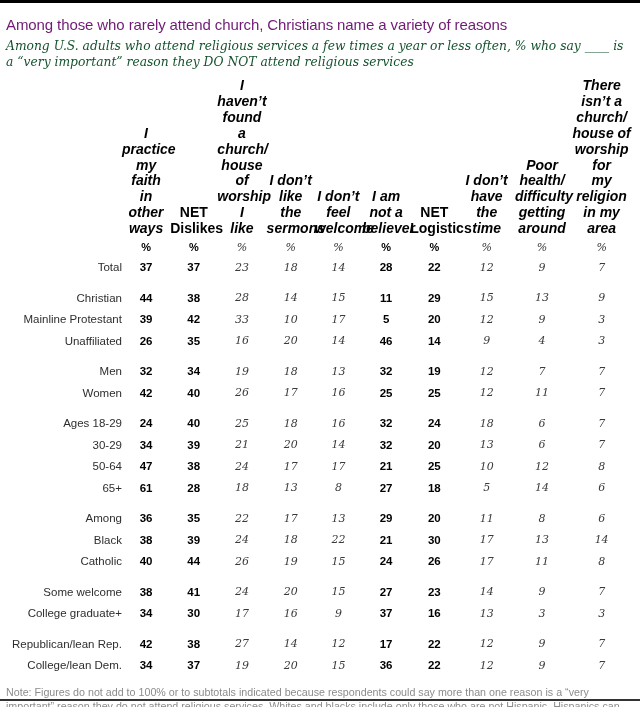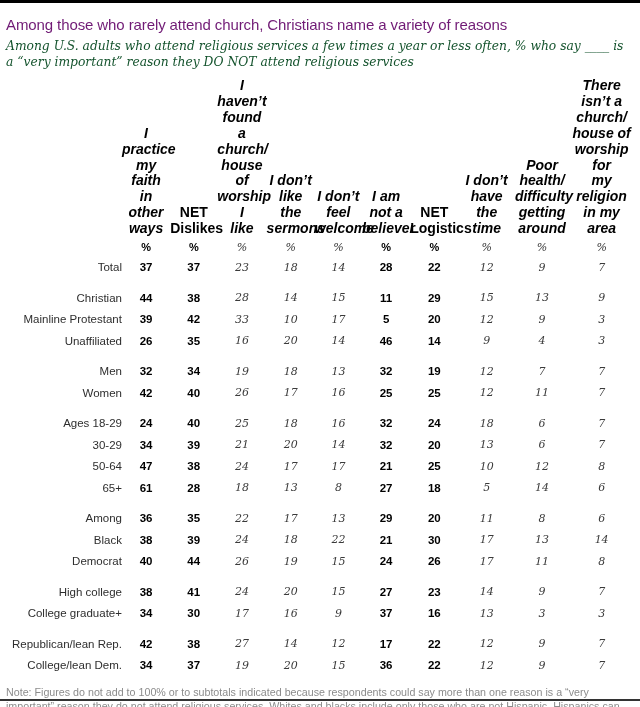--- a/index.html
+++ b/index.html
@@ -312,37 +312,37 @@
           <td class="cell italic">24</td>
           <td class="cell italic">18</td>
           <td class="cell italic">22</td>
           <td class="cell bold">21</td>
           <td class="cell bold">30</td>
           <td class="cell italic">17</td>
           <td class="cell italic">13</td>
           <td class="cell italic">14</td>
         </tr>
         <tr>
-          <td class="rowlabel">Democrat</td>
+          <td class="rowlabel">Catholic</td>
           <td class="cell bold">40</td>
           <td class="cell bold">44</td>
           <td class="cell italic">26</td>
           <td class="cell italic">19</td>
           <td class="cell italic">15</td>
           <td class="cell bold">24</td>
           <td class="cell bold">26</td>
           <td class="cell italic">17</td>
           <td class="cell italic">11</td>
           <td class="cell italic">8</td>
         </tr>
         <tr class="spacer">
           <td colspan="11"></td>
         </tr>
         <tr>
-          <td class="rowlabel">High college</td>
+          <td class="rowlabel">Some welcome</td>
           <td class="cell bold">38</td>
           <td class="cell bold">41</td>
           <td class="cell italic">24</td>
           <td class="cell italic">20</td>
           <td class="cell italic">15</td>
           <td class="cell bold">27</td>
           <td class="cell bold">23</td>
           <td class="cell italic">14</td>
           <td class="cell italic">9</td>
           <td class="cell italic">7</td>

